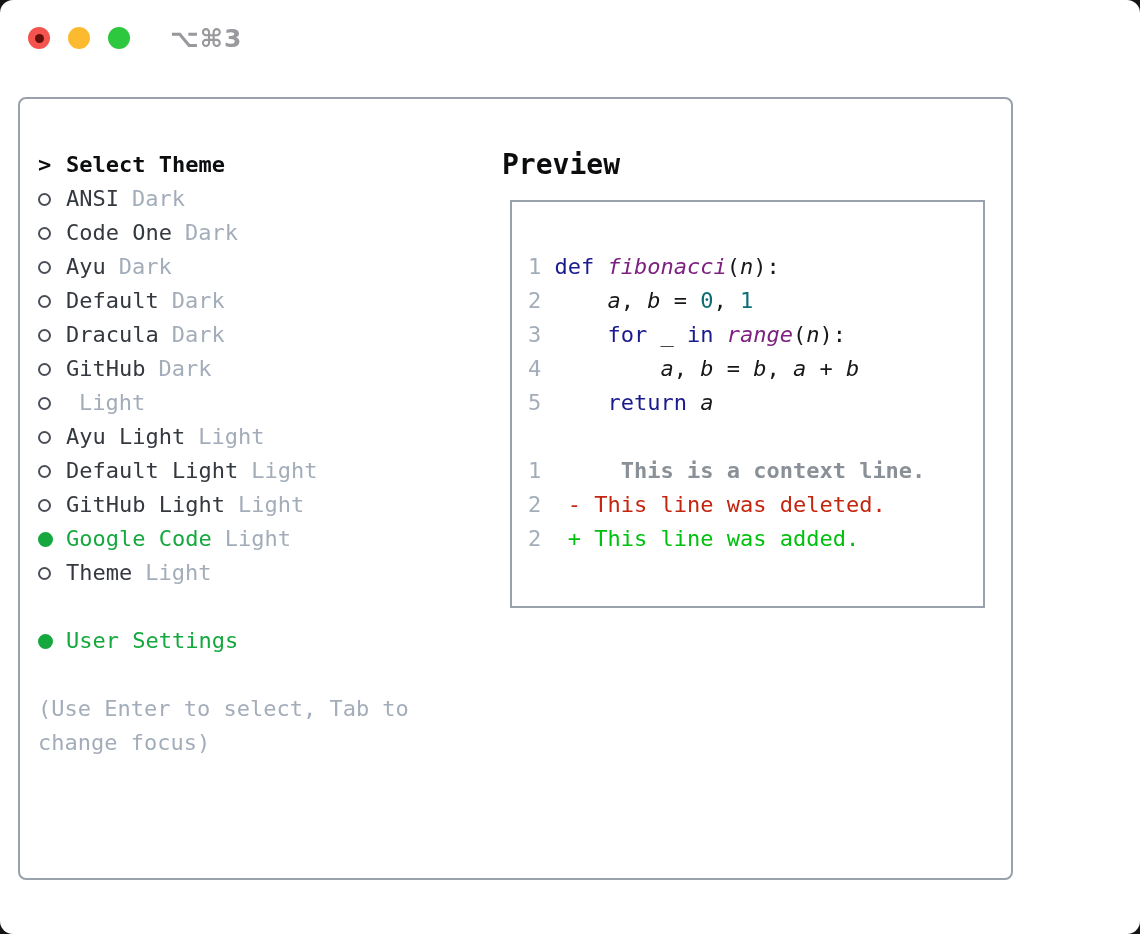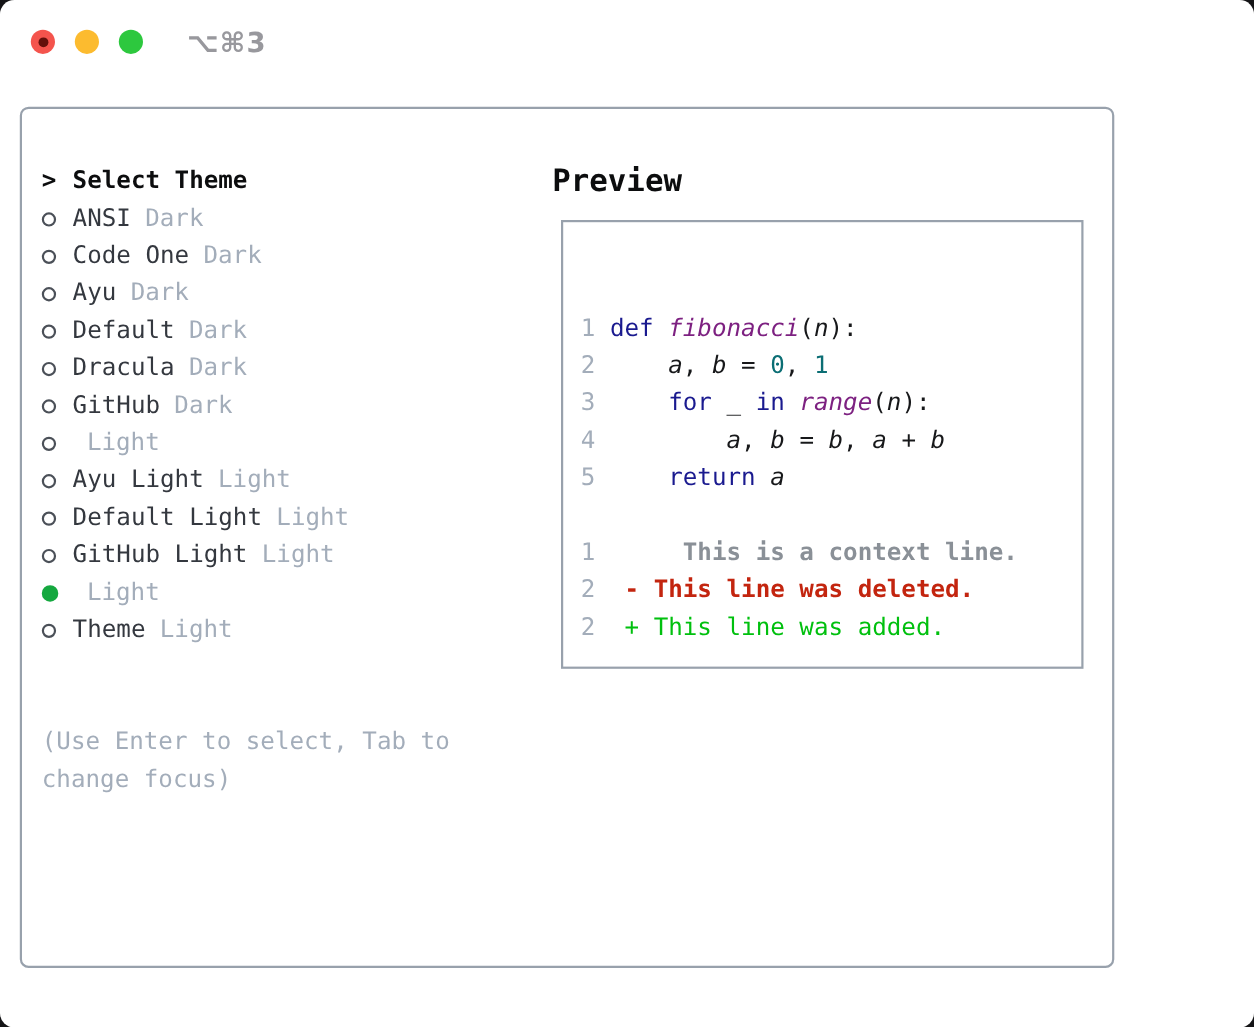--- a/index.html
+++ b/index.html
@@ -36,29 +36,29 @@
   .item.selected .radio{width:15px;height:15px;flex:0 0 15px;margin-right:13px;background:var(--accent-green);border-color:var(--accent-green);}
   .iname{color:var(--item-gray);white-space:pre;}
   .item.selected .iname{color:var(--accent-green);}
   .variant{color:var(--muted-gray);padding-left:13px;white-space:pre;}
   .spacer{height:34px;}
   .hint{color:var(--muted-gray);width:412px;}
 
   
   .preview-title{position:absolute;left:482px;top:49px;height:34px;line-height:34px;font-size:28px;font-weight:bold;color:#0c0d0e;}
   .preview-box{position:absolute;left:490px;top:101px;width:471px;height:404px;border:2px solid var(--border-gray);background:#fff;overflow:hidden;}
-  .code{position:absolute;left:16px;top:48px;font-size:22px;line-height:34px;white-space:pre;color:var(--text-dark);margin-top:32px;}
+  .code{position:absolute;left:16px;top:48px;font-size:22px;line-height:34px;white-space:pre;color:var(--text-dark);}
   .cline,.dline{height:34px;white-space:pre;}
   .lnum{color:var(--muted-gray);}
   .tok-keyword{color:var(--keyword-blue);}
   .tok-function{color:var(--function-purple);}
   .tok-number{color:var(--number-teal);}
   .it{font-style:italic;}
   .kind-context{color:var(--context-gray);font-weight:bold;}
-  .kind-deleted{color:var(--deleted-red);font-weight:bold;}
+  .kind-deleted{color:var(--deleted-red);}
   .kind-added{color:var(--added-green);}
 </style>
 </head>
 <body>
 
 <div class="window">
 
   <div class="titlebar">
     <span class="light red">
         <span class="dot"></span>
@@ -121,33 +121,38 @@
             <span class="iname">Default Light</span>
             <span class="variant">Light</span>
           </div>
           <div class="row item">
             <span class="radio"></span>
             <span class="iname">GitHub Light</span>
             <span class="variant">Light</span>
           </div>
           <div class="row item selected">
             <span class="radio"></span>
+            <span class="iname">Google Code</span>
             <span class="variant">Light</span>
           </div>
           <div class="row item">
             <span class="radio"></span>
             <span class="iname">Theme</span>
             <span class="variant">Light</span>
           </div>
         </div>
 
       <div class="spacer"></div>
 
 
       <div id="apply-list">
+          <div class="row item selected">
+            <span class="radio"></span>
+            <span class="iname">User Settings</span>
+          </div>
         </div>
 
       <div class="spacer"></div>
 
       <div class="hint">(Use Enter to select, Tab to change focus)</div>
     </div>
 
     <div class="preview-title">Preview</div>
 
     <div class="preview-box">

